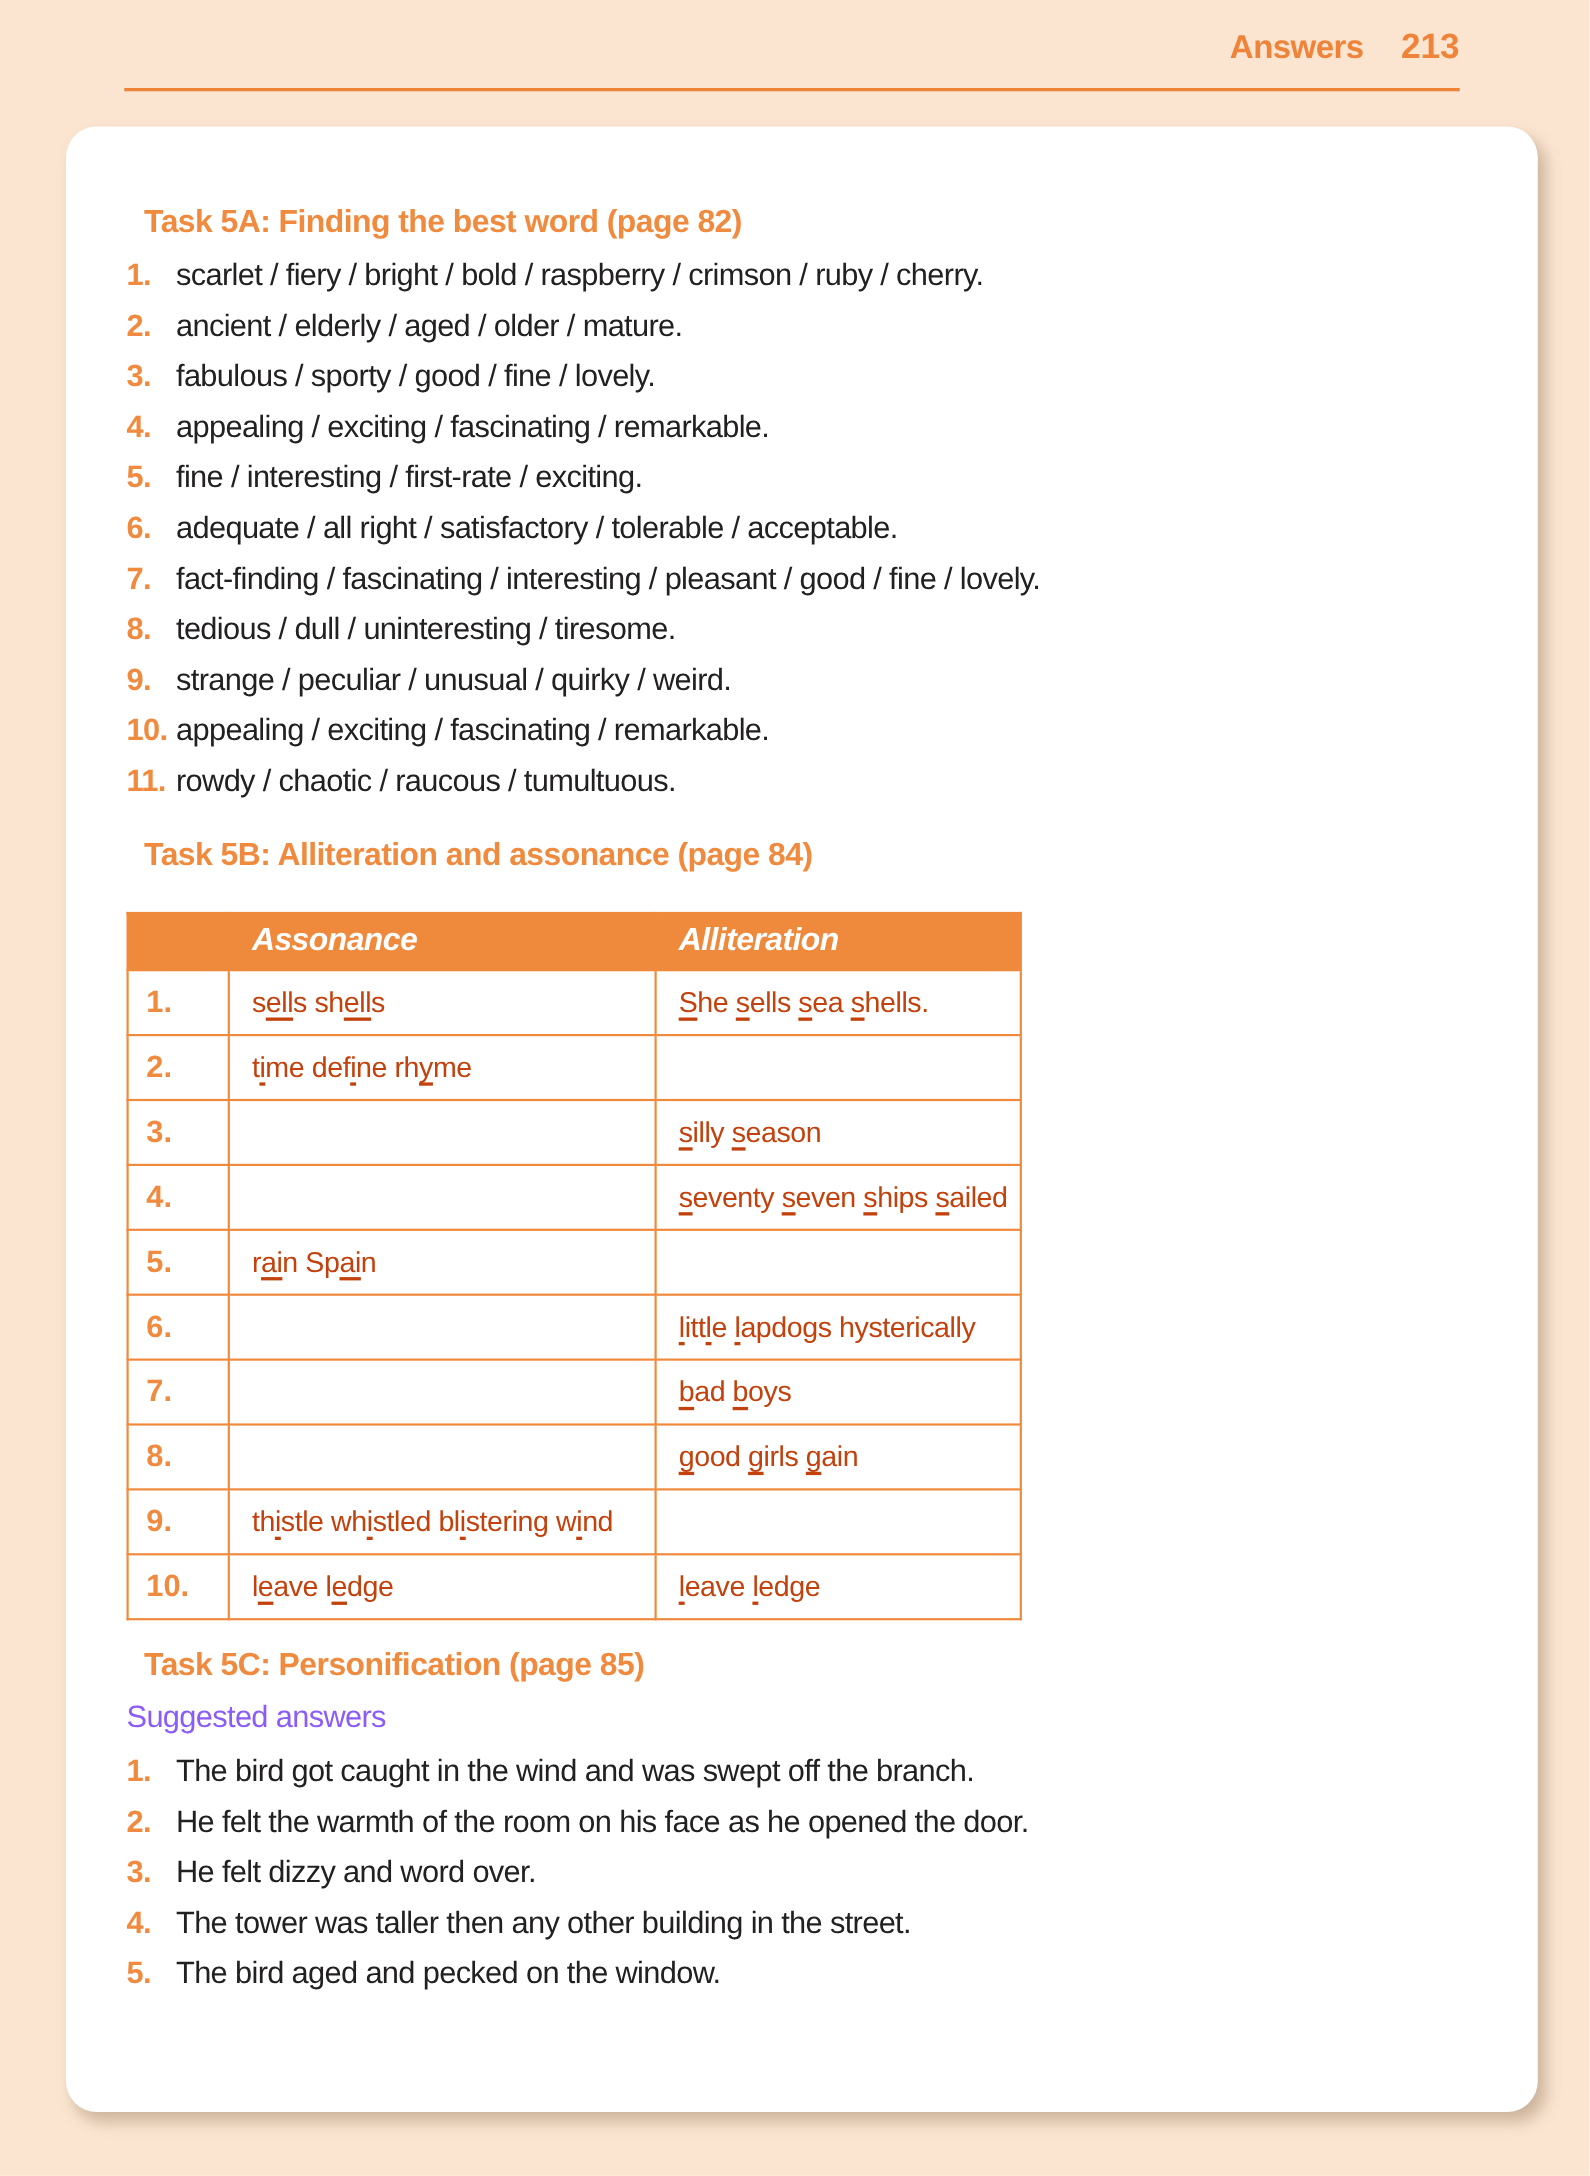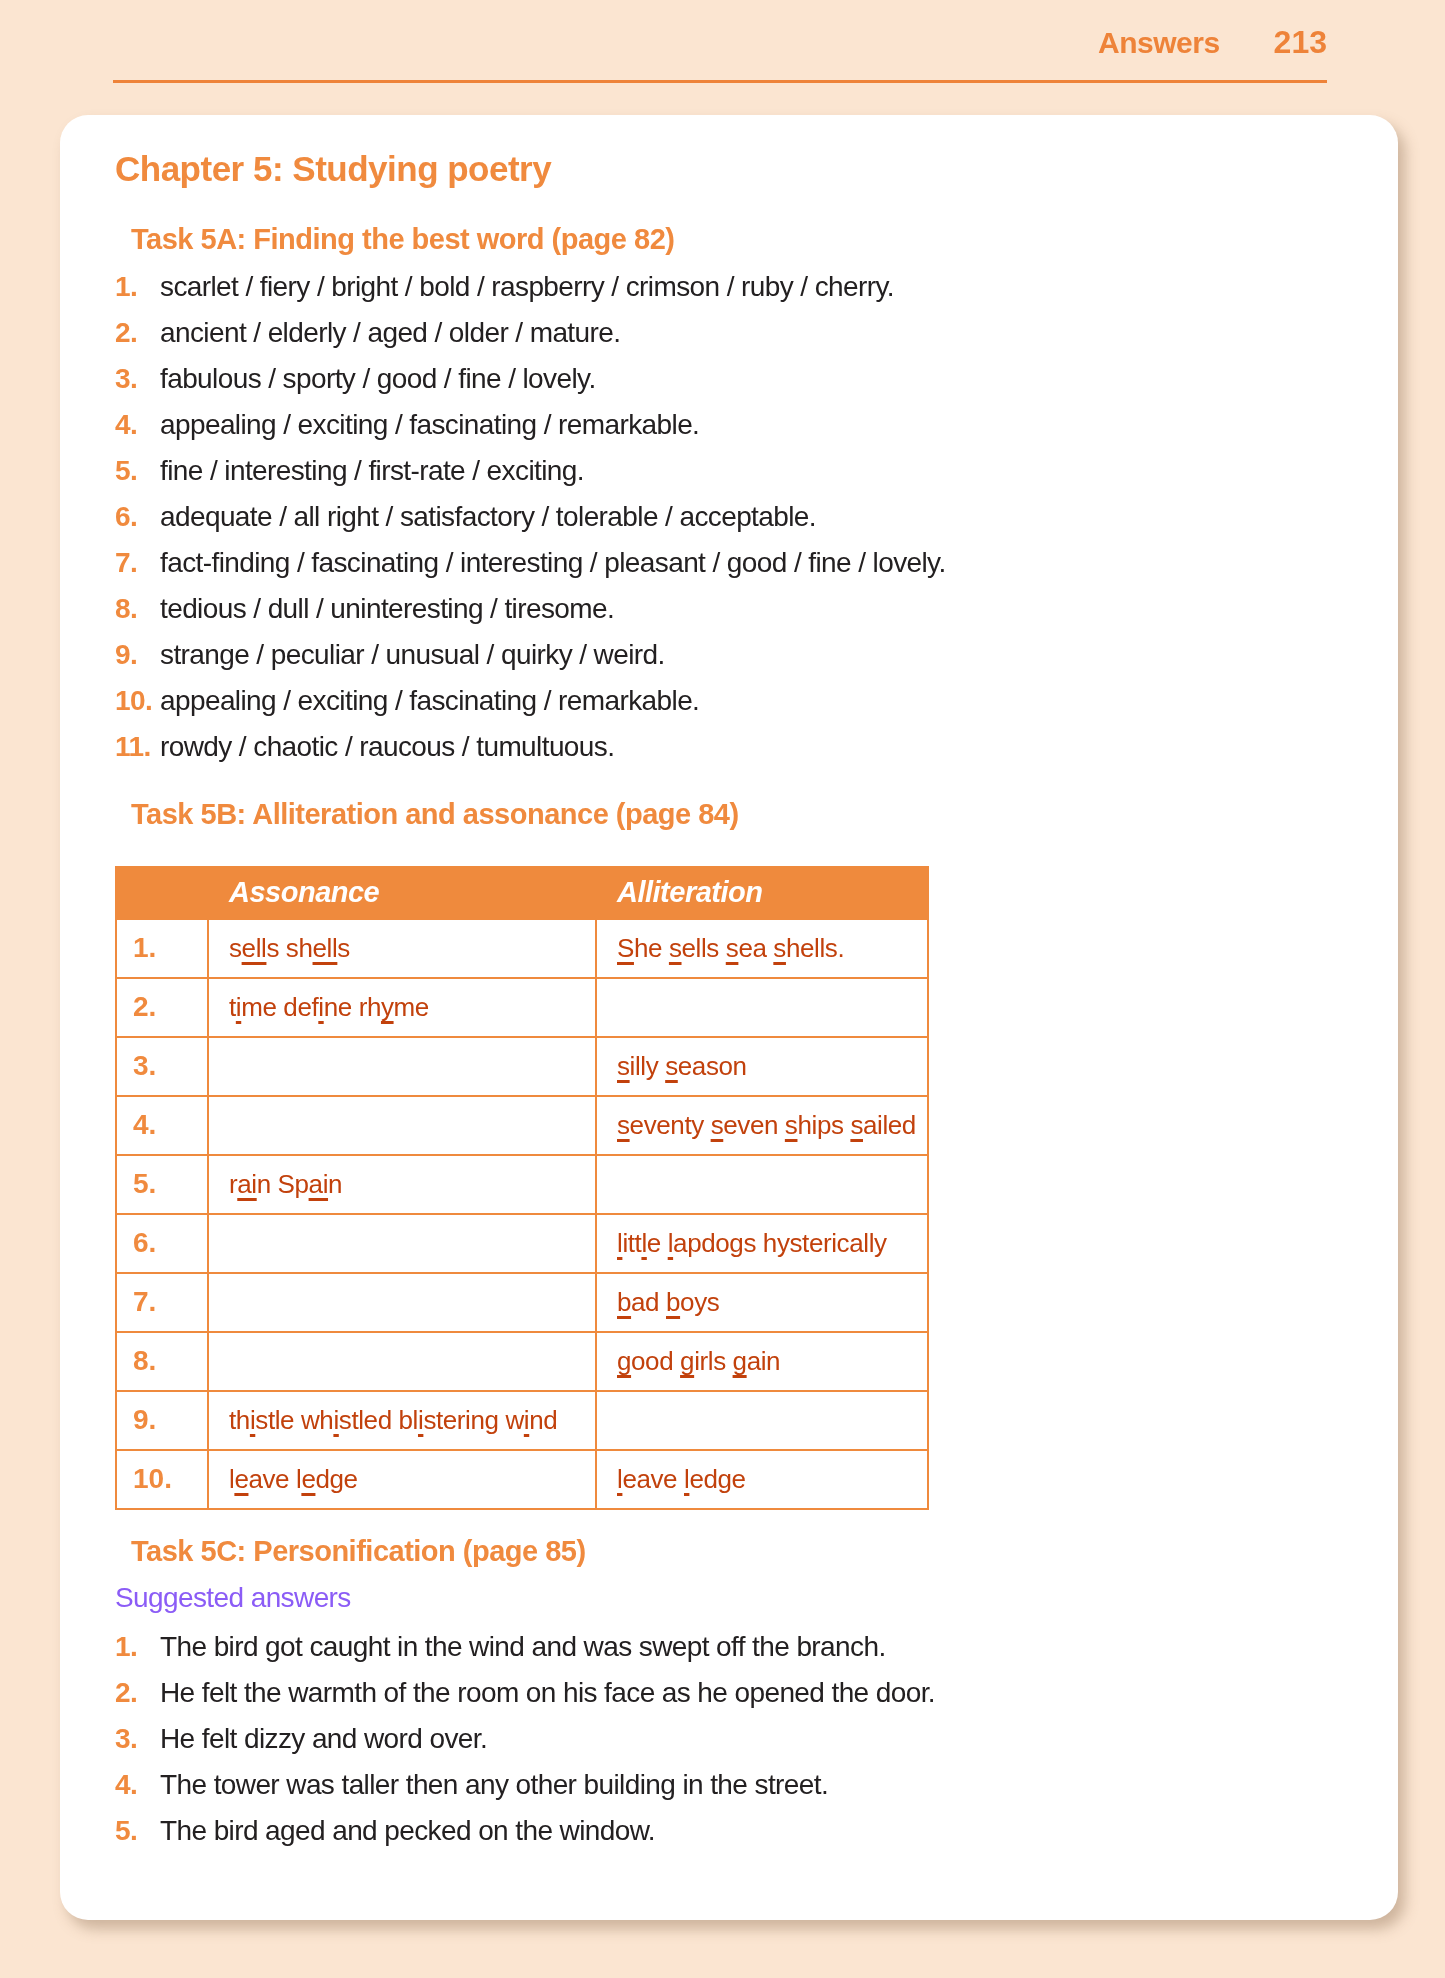--- a/index.html
+++ b/index.html
@@ -7,21 +7,21 @@
   body {
     width: 1445px; height: 1978px;
     background: #fbe5d1;
     font-family: "Liberation Sans", sans-serif;
     position: relative;
     overflow: hidden;
     color: #231f20;
   }
   .page-header {
     position: absolute; top: 24px; right: 118px;
-    display: flex; align-items: baseline; gap: 54px;
+    display: flex; align-items: baseline; gap: 34px;
     color: #ee8339; font-weight: bold;
   }
   .page-header .hdr-label { font-size: 30px; letter-spacing: -0.5px; }
   .page-header .hdr-num { font-size: 32px; letter-spacing: 0px; }
   .header-rule {
     position: absolute; top: 80px; left: 113px; width: 1214px; height: 3px;
     background: #ee8339;
   }
   .card {
     position: absolute; left: 60px; top: 115px;
@@ -97,21 +97,20 @@
 </head>
 <body>
 
 <div class="page-header">
   <span class="hdr-label">Answers</span>
   <span class="hdr-num">213</span>
 </div>
 <div class="header-rule"></div>
 
 <div class="card">
-  <h1 class="chapter">Chapter 5: Studying poetry</h1>
 
   <h2 class="task task-5a">Task 5A: Finding the best word (page 82)</h2>
   <div class="answer-list" id="list-5a">
       <div class="li">
         <span class="num">1.</span>
         <span class="txt">scarlet / fiery / bright / bold / raspberry / crimson / ruby / cherry.</span>
       </div>
       <div class="li">
         <span class="num">2.</span>
         <span class="txt">ancient / elderly / aged / older / mature.</span>

